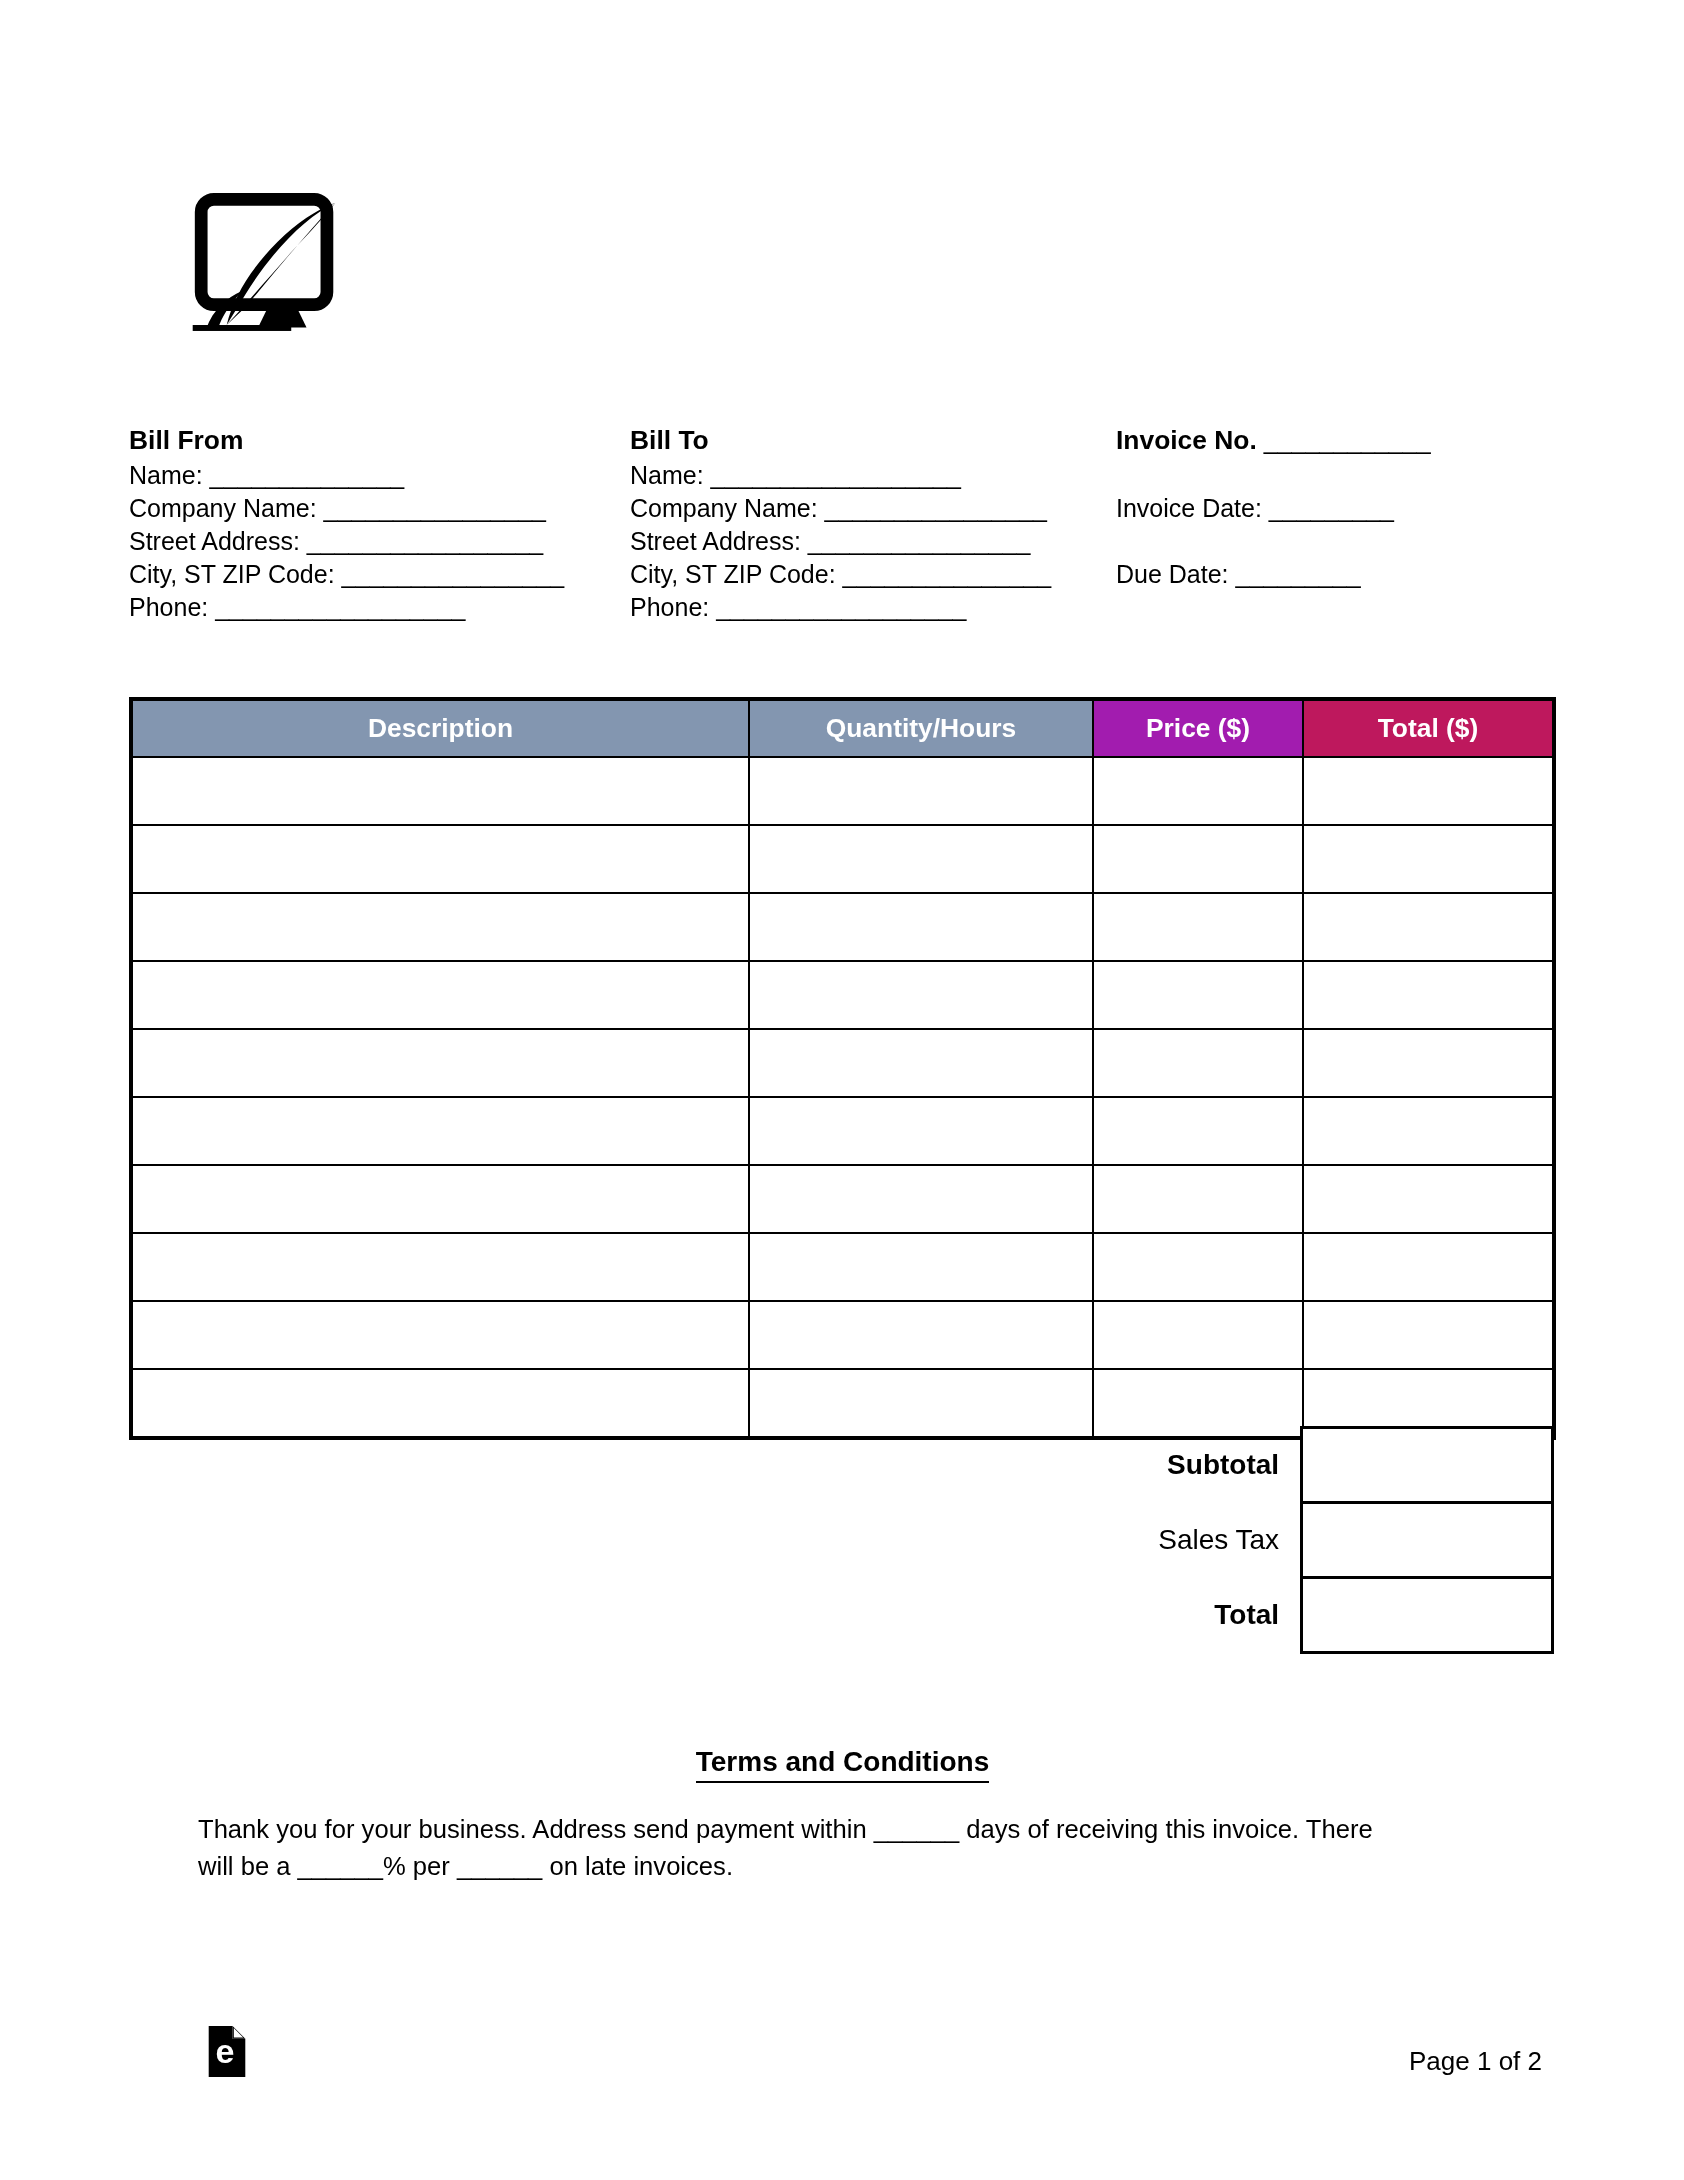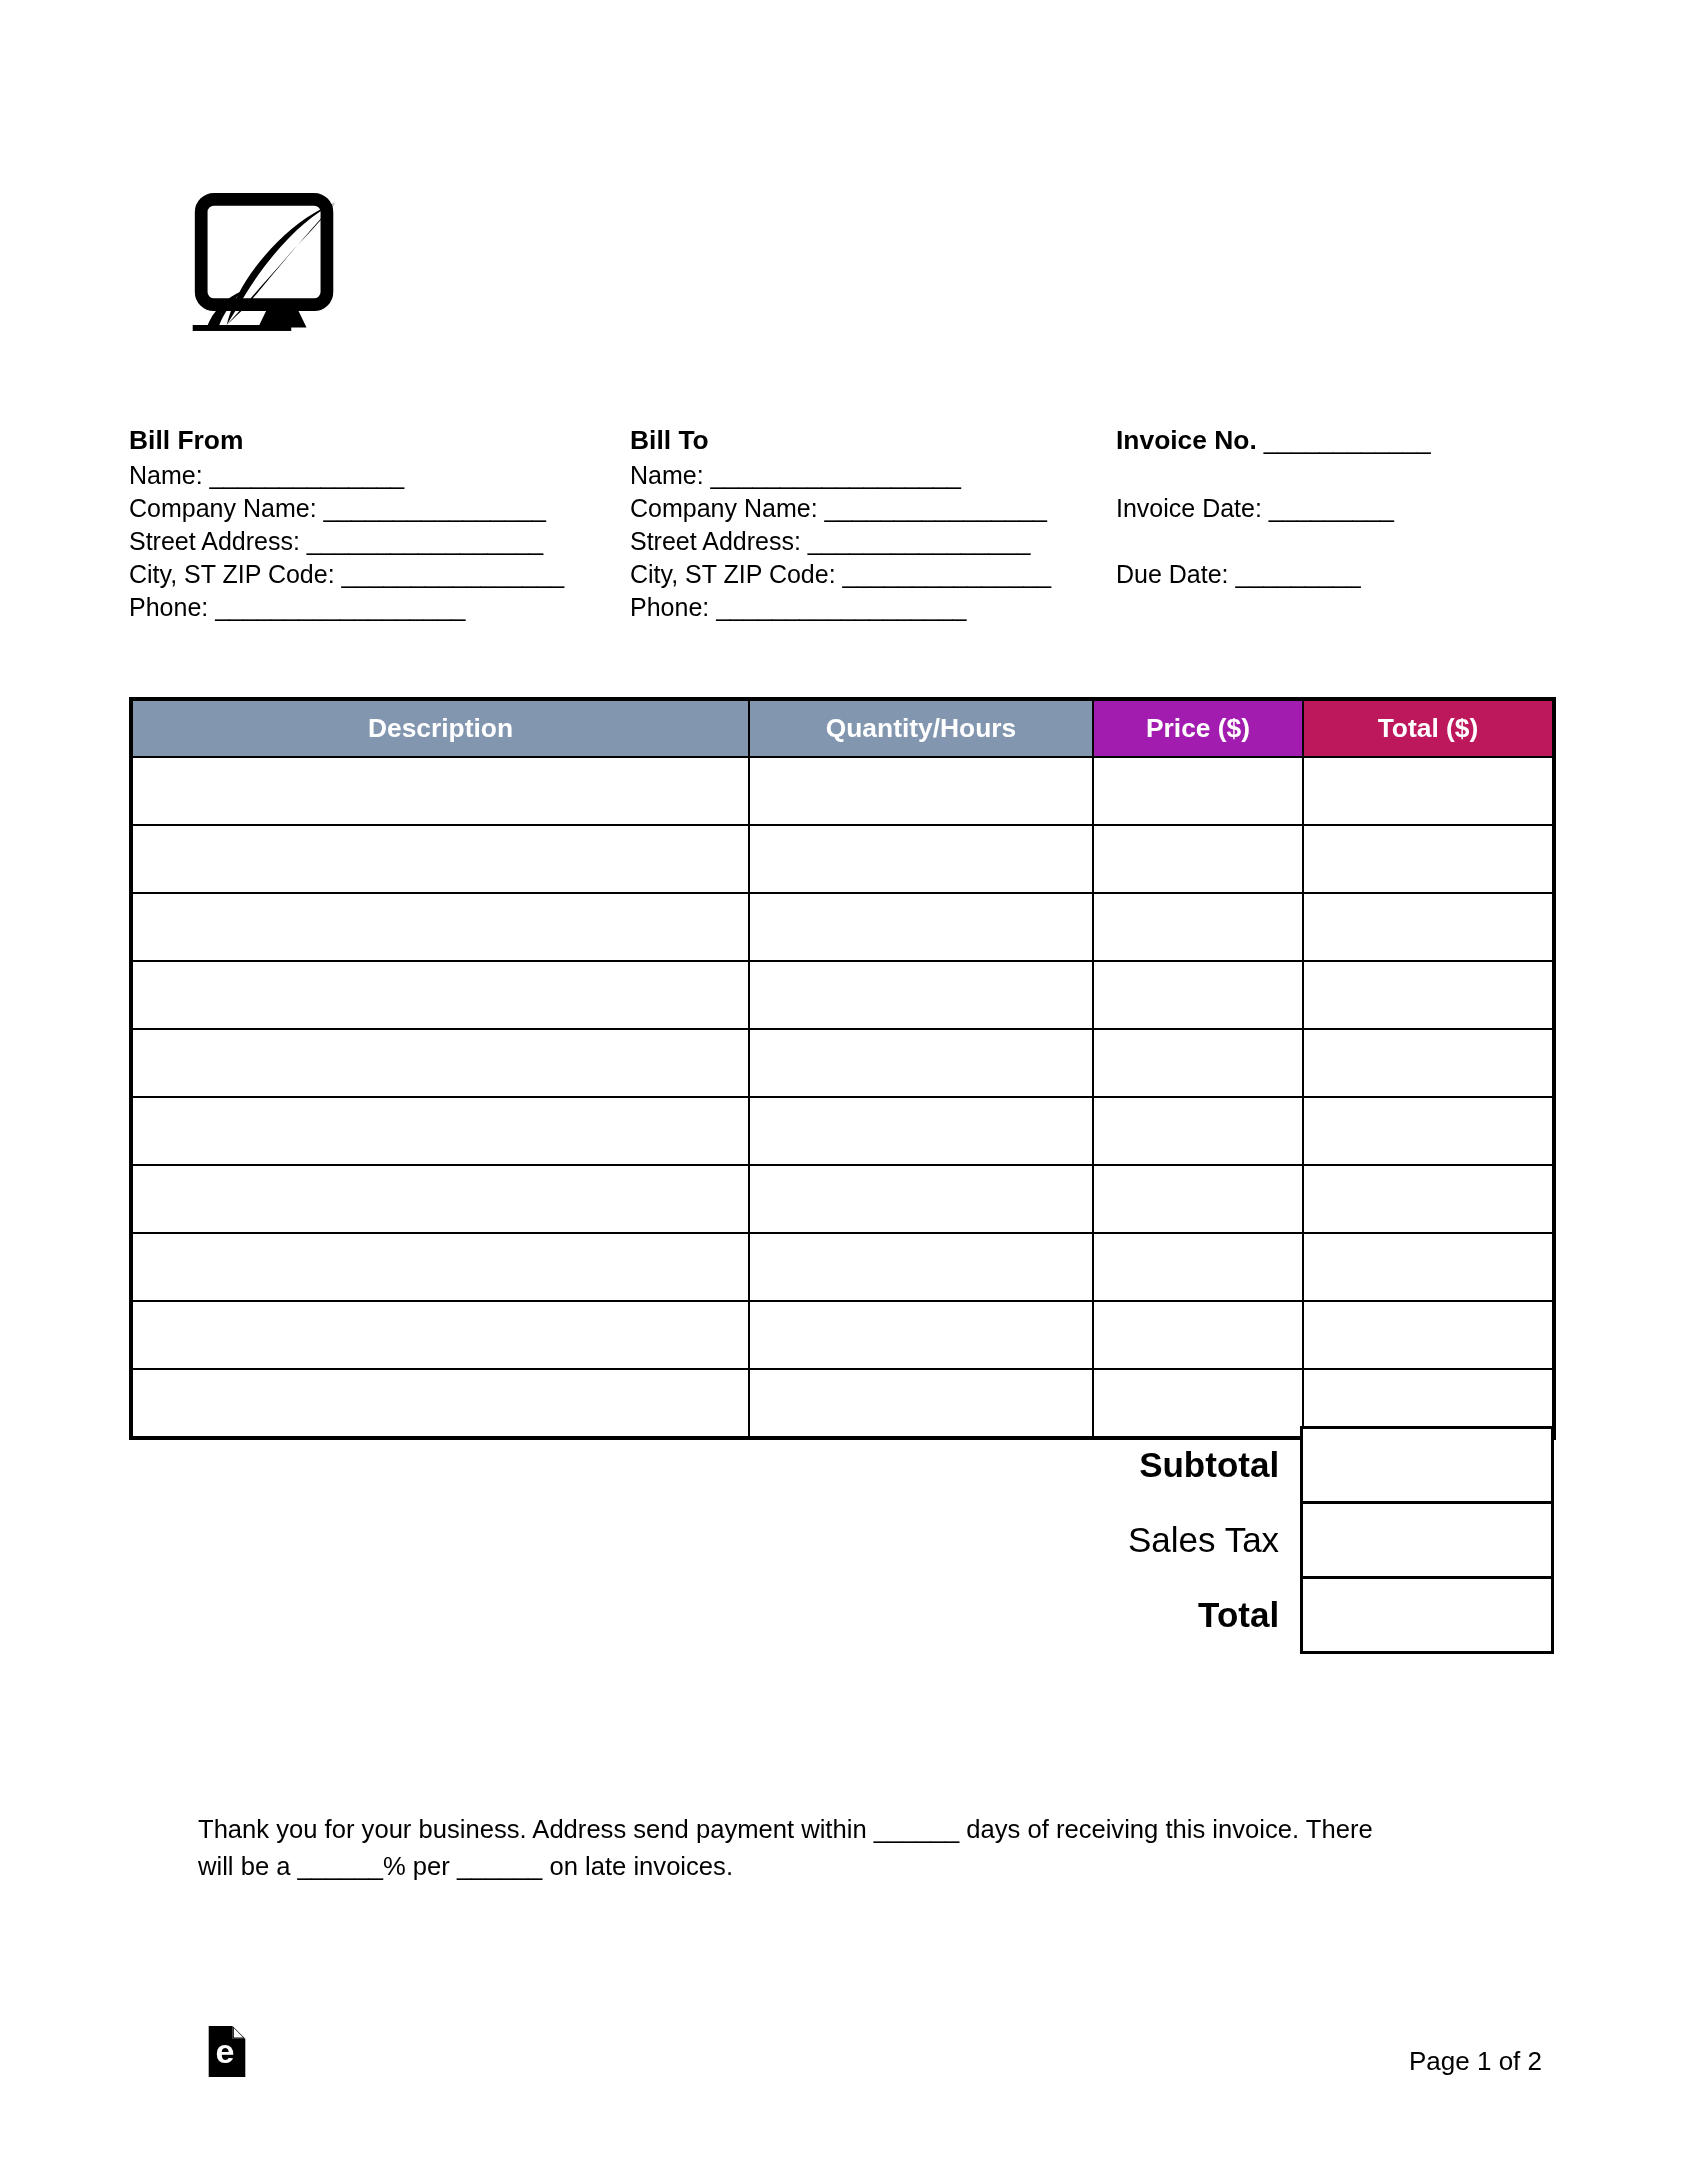--- a/index.html
+++ b/index.html
@@ -40,21 +40,21 @@
   }
   .items td{border:2.6px solid #000;height:64px;background:#ffffff;}
   
   .totals{
     position:absolute;left:129px;top:1426px;width:1423px;
     border-collapse:collapse;table-layout:fixed;
   }
   .totals td{vertical-align:middle;}
   .totals .tlabel{
     text-align:right;padding-right:20.4px;border:none;
-    font-size:35px;height:70px;
+    font-size:28px;height:70px;
   }
   .totals .tbox{border:3.4px solid #000;height:70px;background:#ffffff;}
   
   .terms-heading{
     position:absolute;left:0;top:1746px;width:1685px;
     text-align:center;font-size:28px;font-weight:700;
   }
   .terms-heading span{display:inline-block;border-bottom:2.6px solid #000;padding-bottom:2.6px;}
   .terms-body{
     position:absolute;left:198px;top:1811px;width:1295px;
@@ -203,20 +203,23 @@
       <td class="tlabel">Sales Tax</td>
       <td class="tbox"></td>
     </tr>
     <tr>
       <td class="tlabel bold">Total</td>
       <td class="tbox"></td>
     </tr>
   </tbody>
     </table>
 
+  <div class="terms-heading">
+    <span>Terms and Conditions</span>
+  </div>
   <div class="terms-body">
     <div>Thank you for your business. Address send payment within ______ days of receiving this invoice. There</div>
     <div>will be a ______% per ______ on late invoices.</div>
   </div>
 
   <div class="footer-logo">
     <svg width="40" height="55" viewBox="0 0 47 64" xmlns="http://www.w3.org/2000/svg">
       <path d="M2,2 H30 V17 H45 V62 H2 Z" fill="#000000"></path>
       <path d="M30,2 L45,17 H30 Z" fill="#000000"></path>
       <path d="M31.5,4.5 L42.5,15.5 H31.5 Z" fill="#ffffff"></path>

